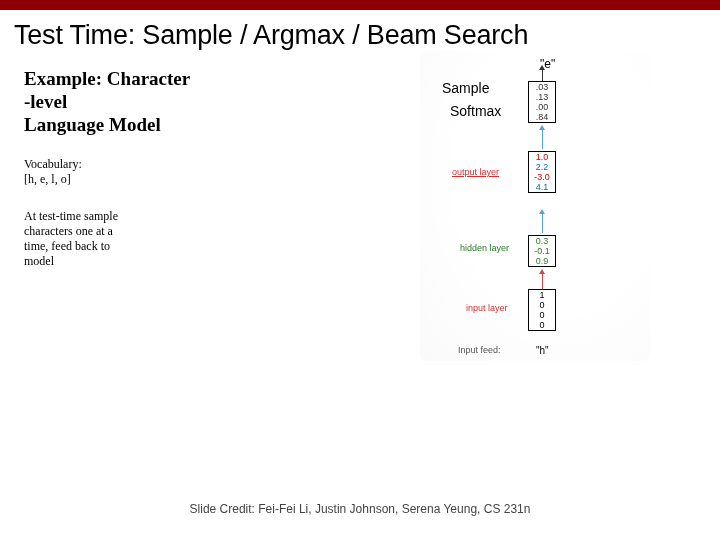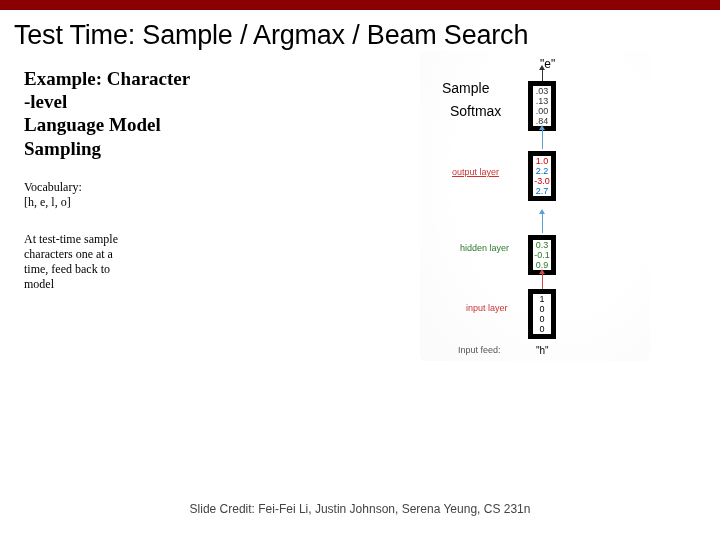--- a/index.html
+++ b/index.html
@@ -9,21 +9,21 @@
   .content { display: flex; padding: 0 24px; }
   .left { flex: 0 0 300px; padding-top: 8px; font-family: Liberation Serif, serif; }
   .subhead { font-size: 19px; font-weight: bold; line-height: 1.22; margin-bottom: 20px; }
   .para { font-size: 12px; line-height: 1.25; margin-bottom: 22px; }
   .right { flex: 1; position: relative; padding-left: 36px; }
   .diagram { position: relative; width: 280px; height: 300px; font-size: 9px; }
   .lbl { position: absolute; font-size: 14px; }
   .sample-lbl { top: 6px; left: 82px; margin-top: 15px; }
   .softmax-lbl { top: 44px; left: 90px; }
   .echar { position: absolute; top: -2px; left: 180px; font-size: 12px; }
-  .col { position: absolute; width: 28px; border: 5px solid #000000; background: #fff; text-align: center; }
+  .col { position: absolute; width: 28px; border: 1px solid #000000; background: #fff; text-align: center; }
   .col div { font-size: 9px; line-height: 1.0; padding: 0.5px 0; }
   .softmax-box { top: 22px; left: 168px; }
   .softmax-box div { color: #333; }
   .output-box { top: 92px; left: 168px; }
   .r { color: #c00; }
   .b { color: #06c; }
   .hidden-box { top: 176px; left: 168px; }
   .gnum { color: #2a7a2a; }
   .input-box { top: 230px; left: 168px; }
   .sidetag { position: absolute; font-size: 9px; color: #777; }
@@ -50,21 +50,20 @@
 
 <div class="redbar"></div>
 <div class="title">Test Time: Sample / Argmax / Beam Search</div>
 
 <div class="content">
   <div class="left">
     <div class="subhead">
       <div>Example: Character</div>
       <div>-level</div>
       <div>Language Model</div>
-      <div>Sampling</div>
     </div>
     <div class="para">
       <div>Vocabulary:</div>
       <div>[h, e, l, o]</div>
     </div>
     <div class="para">
       <div>At test-time sample</div>
       <div>characters one at a</div>
       <div>time, feed back to</div>
       <div>model</div>
@@ -87,21 +86,21 @@
         <div>.00</div>
         <div>.84</div>
       </div>
 
       <div class="arrow ar2"></div>
 
       <div class="col output-box">
         <div class="r">1.0</div>
         <div class="b">2.2</div>
         <div class="r">-3.0</div>
-        <div class="b">2.7</div>
+        <div class="b">4.1</div>
       </div>
       <div class="sidetag tag-output">output layer</div>
 
       <div class="arrow ar3"></div>
 
       <div class="col hidden-box">
         <div class="gnum">0.3</div>
         <div class="gnum">-0.1</div>
         <div class="gnum">0.9</div>
       </div>

